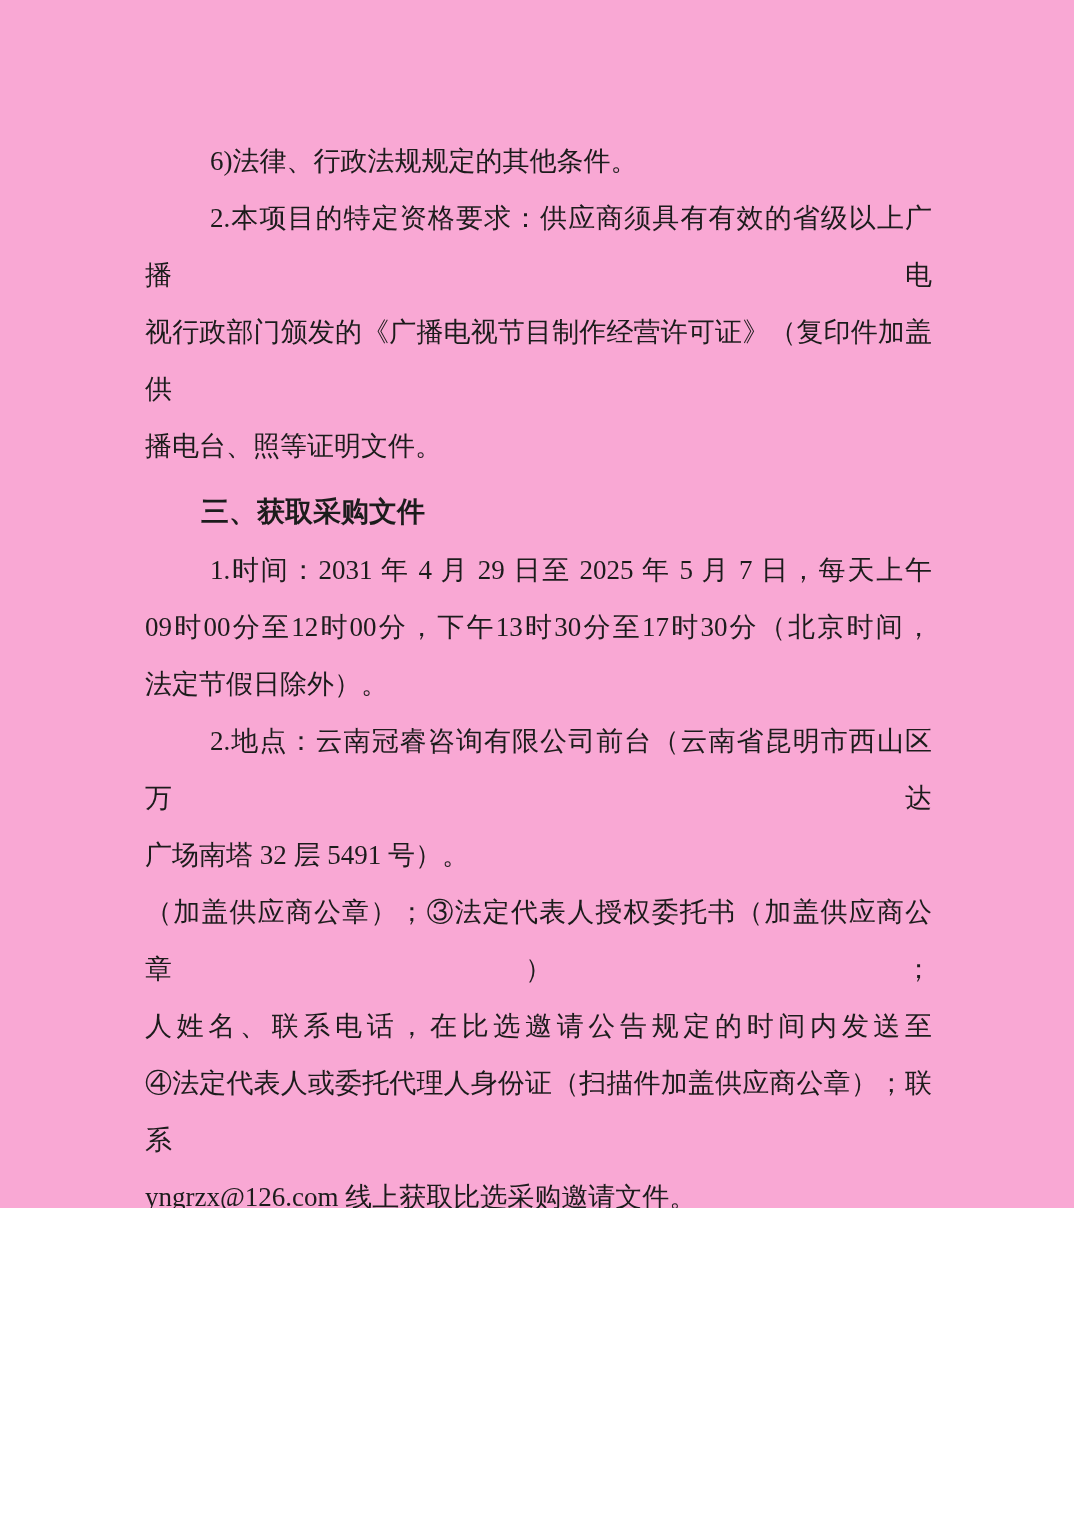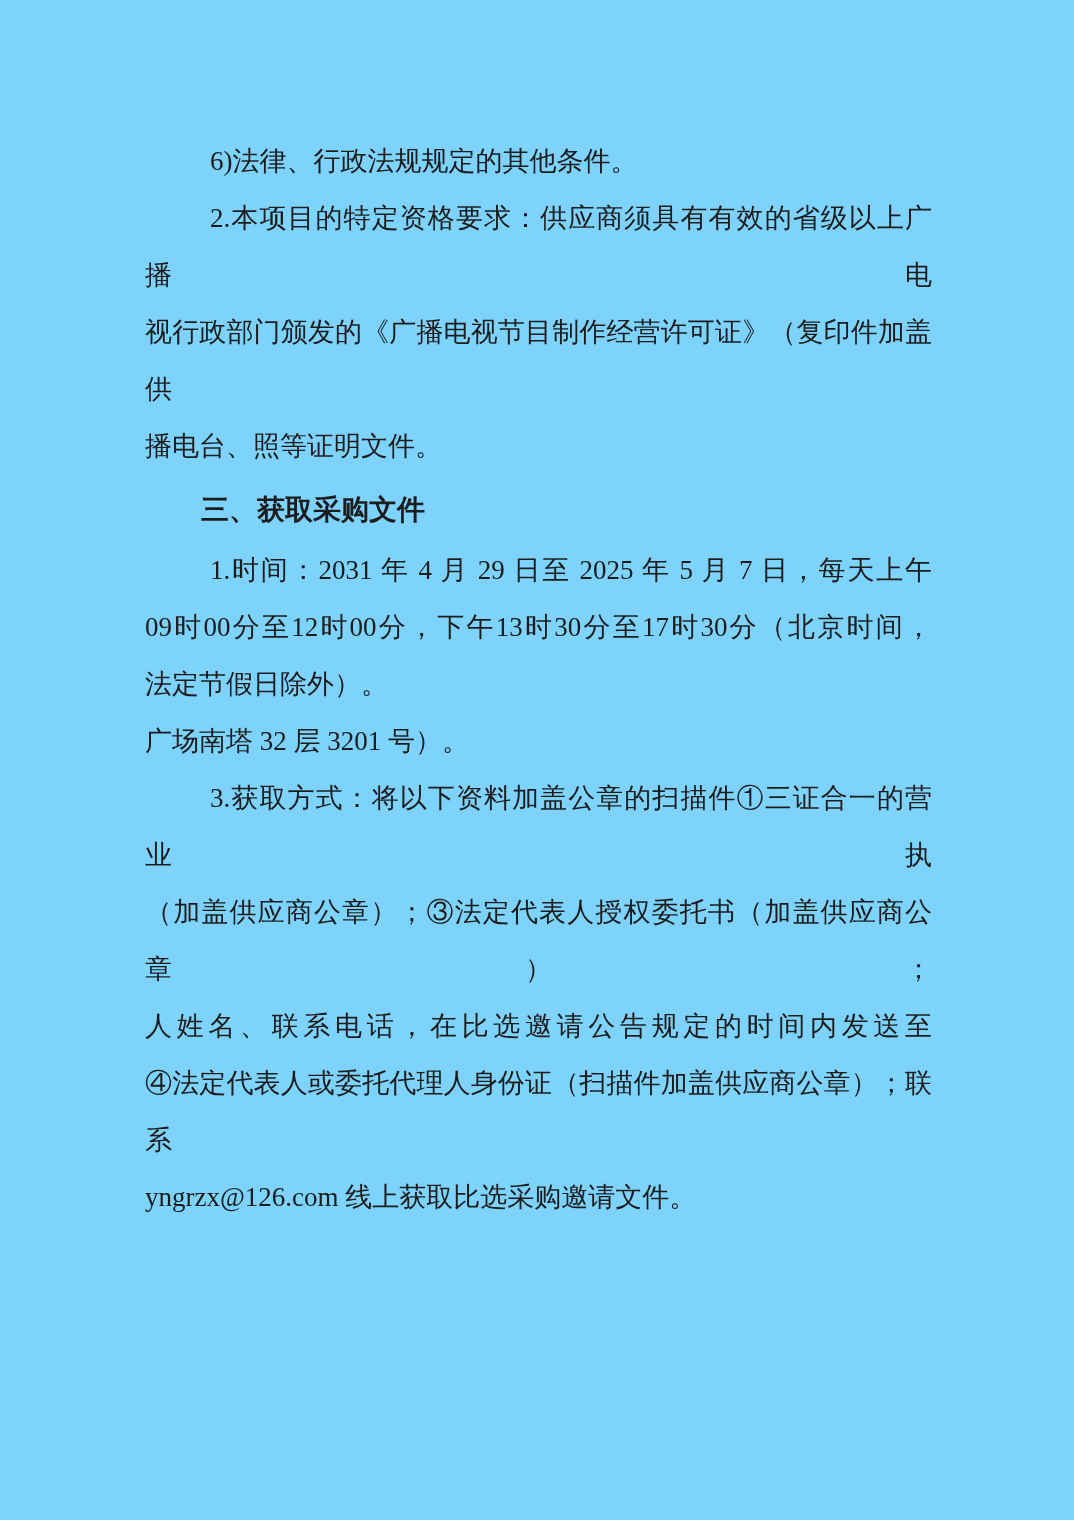--- a/index.html
+++ b/index.html
@@ -1,21 +1,21 @@
 <!DOCTYPE html>
 <html><head>
 <meta charset="utf-8">
 <style>
   * { margin: 0; padding: 0; box-sizing: border-box; }
   html, body { background: #ffffff; }
   .page {
     position: relative;
     width: 1074px;
-    height: 1520px;
-    background: #7dd3fc;
+    height: 1208px;
+    background: #f9a8d4;
     overflow: hidden;
     font-family: "Liberation Serif", "DejaVu Serif", serif;
     color: #1c1c1c;
     padding-left: 44px;
   }
   .doc {
     position: absolute;
     left: 145px;
     top: 133px;
     width: 787px;
@@ -26,21 +26,21 @@
     color: #1c1c1c;
     text-align: left;
   }
   .just {
     text-align: justify;
     text-align-last: justify;
     text-justify: inter-character;
   }
   .indent { text-indent: 65px; }
   .heading {
-    font-family: Liberation Mono, monospace;
+    font-family: Liberation Serif, serif;
     font-weight: 700;
     font-size: 28px;
     line-height: 57px;
     padding-left: 56px;
     margin: 8px 0 2px 0;
   }
 </style>
 </head>
 <body>
 
@@ -52,22 +52,22 @@
     <div class="line indent just">2.本项目的特定资格要求：供应商须具有有效的省级以上广播电</div>
     <div class="line just">视行政部门颁发的《广播电视节目制作经营许可证》（复印件加盖供</div>
     <div class="line">播电台、照等证明文件。</div>
 
     <div class="line heading">三、获取采购文件</div>
 
     <div class="line indent just">1.时间：2031 年 4 月 29 日至 2025 年 5 月 7 日，每天上午</div>
     <div class="line just">09时00分至12时00分，下午13时30分至17时30分（北京时间，</div>
     <div class="line">法定节假日除外）。</div>
 
-    <div class="line">广场南塔 32 层 3201 号）。</div>
+    <div class="line indent just">2.地点：云南冠睿咨询有限公司前台（云南省昆明市西山区万达</div>
+    <div class="line">广场南塔 32 层 5491 号）。</div>
 
-    <div class="line indent just">3.获取方式：将以下资料加盖公章的扫描件①三证合一的营业执</div>
     <div class="line just">（加盖供应商公章）；③法定代表人授权委托书（加盖供应商公章）；</div>
     <div class="line just">人姓名、联系电话，在比选邀请公告规定的时间内发送至</div>
     <div class="line just">④法定代表人或委托代理人身份证（扫描件加盖供应商公章）；联系</div>
     <div class="line">yngrzx@126.com 线上获取比选采购邀请文件。</div>
 
   </div>
 </div>
 
 </body></html>

